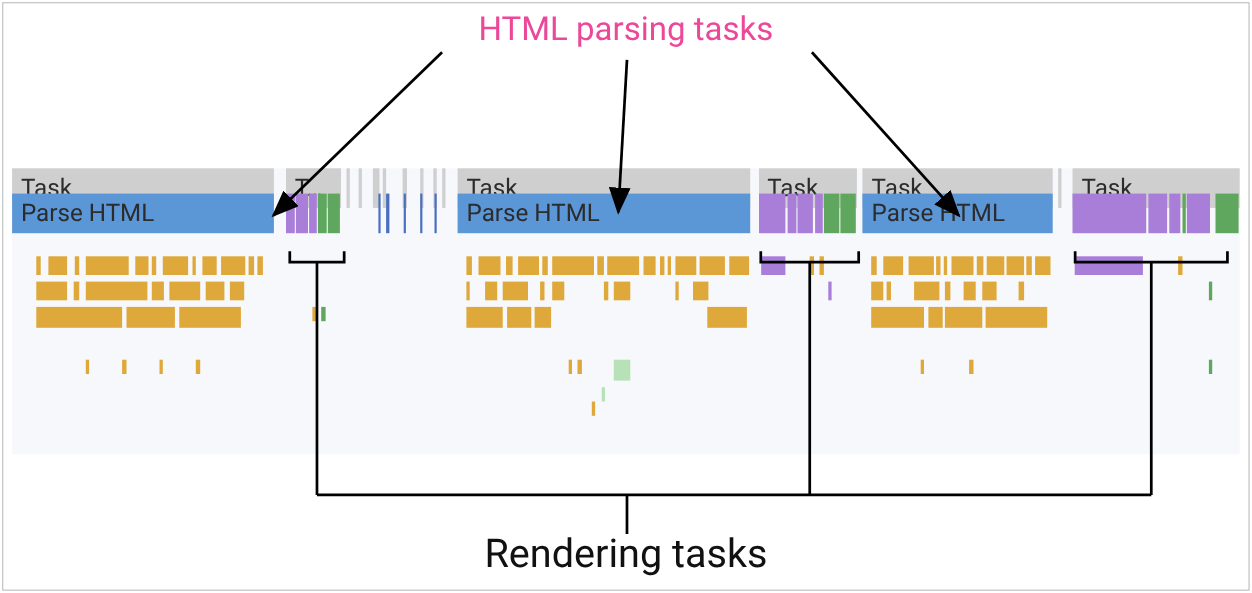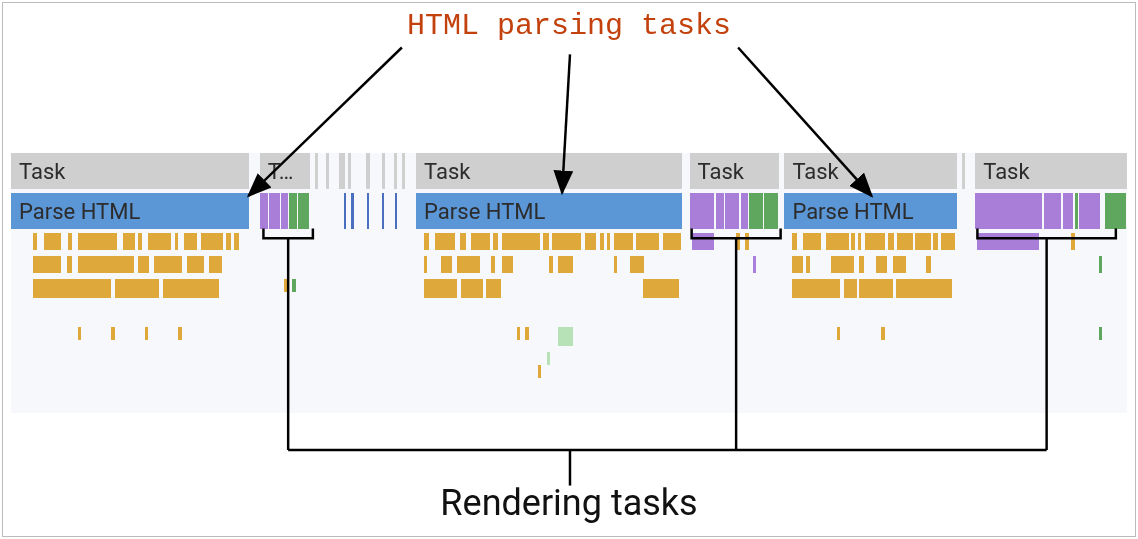--- a/index.html
+++ b/index.html
@@ -16,22 +16,21 @@
     inset: 2px;
     border: 1px solid #bbb;
   }
   .title-top {
     position: absolute;
     left: 50%;
     transform: translateX(-50%);
     top: 6px;
     font-size: 30px;
     font-weight: 400;
-    color: #c2410c;
-    font-family: Liberation Mono, monospace;
+    color: #ec4899;
   }
   .title-bottom {
     position: absolute;
     left: 50%;
     transform: translateX(-50%);
     bottom: 12px;
     font-size: 36px;
     font-weight: 400;
     color: #111;
   }
@@ -42,21 +41,21 @@
     top: 150px;
     height: 260px;
     background: #f6f8fb;
   }
   .task-row, .parse-row {
     position: absolute;
     left: 0; right: 0;
     height: 36px;
   }
   .task-row { top: 0; }
-  .parse-row { top: 40px; }
+  .parse-row { top: 23px; }
   .bar {
     position: absolute;
     top: 0;
     height: 100%;
     font-size: 22px;
     display: flex;
     align-items: center;
     padding-left: 8px;
     color: #2c2c2c;
   }

